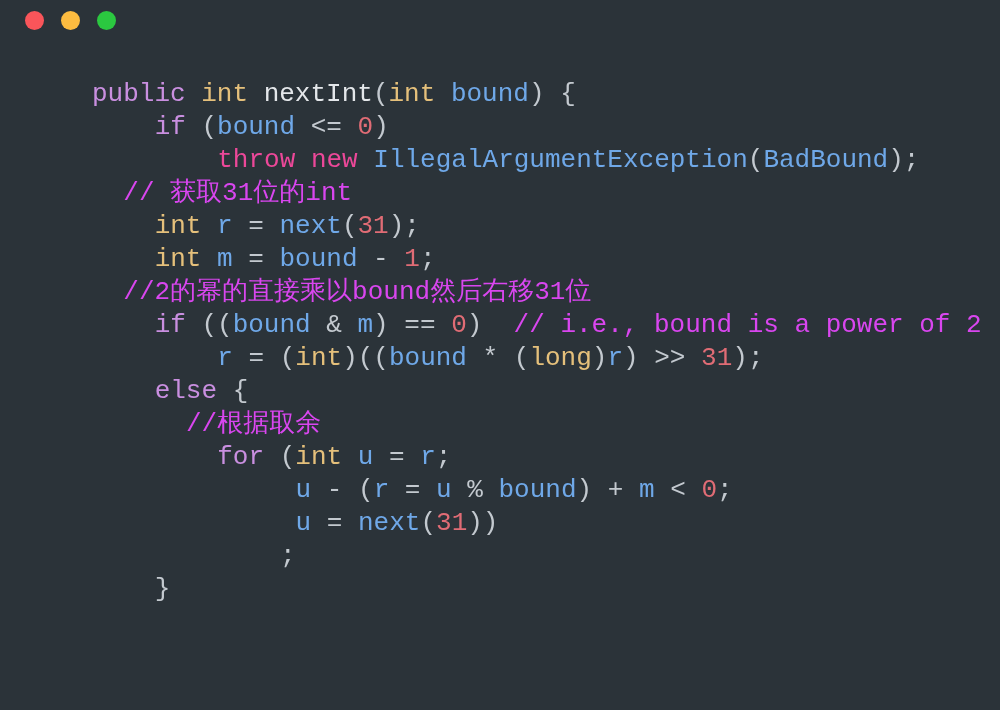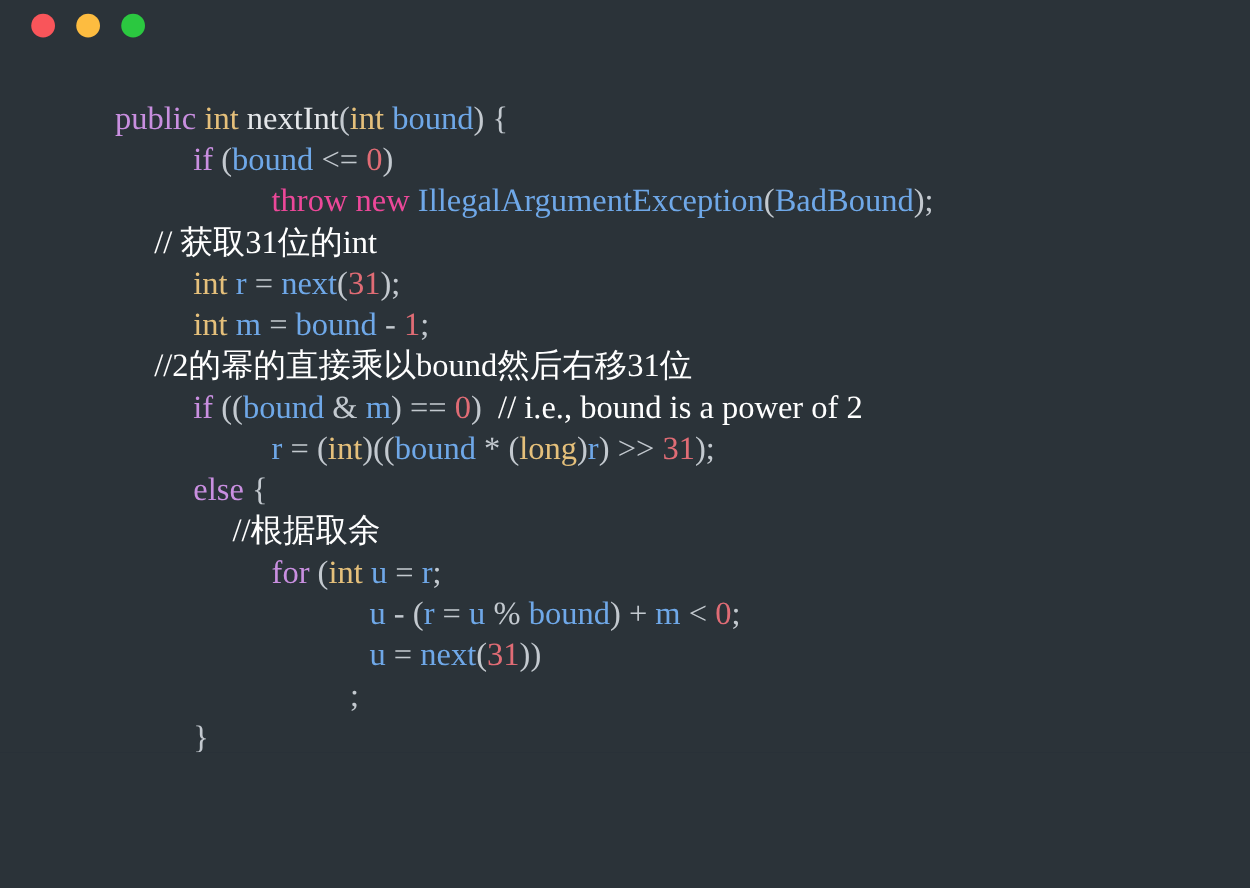--- a/index.html
+++ b/index.html
@@ -6,21 +6,21 @@
     margin: 0;
     padding: 0;
     background: #2b3339;
   }
   #window {
     position: relative;
     width: 1000px;
     height: 602px;
     background: #2b3339;
     overflow: hidden;
-    font-family: Liberation Serif, serif;
+    font-family: Liberation Mono, monospace;
   }
 
   
   #titlebar {
     position: absolute;
     left: 0; top: 0;
     width: 1000px;
     height: 48px;
   }
   .dot {
@@ -52,21 +52,21 @@
   }
 
   
   .kw   { color: #c98fe0; }   
   .kw2  { color: #ec4899; }   
   .typ  { color: #e5c07b; }   
   .id   { color: #6fa8e8; }   
   .fn   { color: #e4e7ea; }   
   .num  { color: #e06c75; margin-top: 36px; }   
   .pn   { color: #c3c9cf; }   
-  .cmt  { color: #ffffff; }   
+  .cmt  { color: #d946ef; }   
   .zero { color: #e06c75; }   
   .zero::after { content: ""; }
 </style>
 </head>
 <body>
 
 <div id="window">
 
   <div id="titlebar">
     <span class="dot close" title="Close" style="background: rgb(249, 85, 90);"></span>

